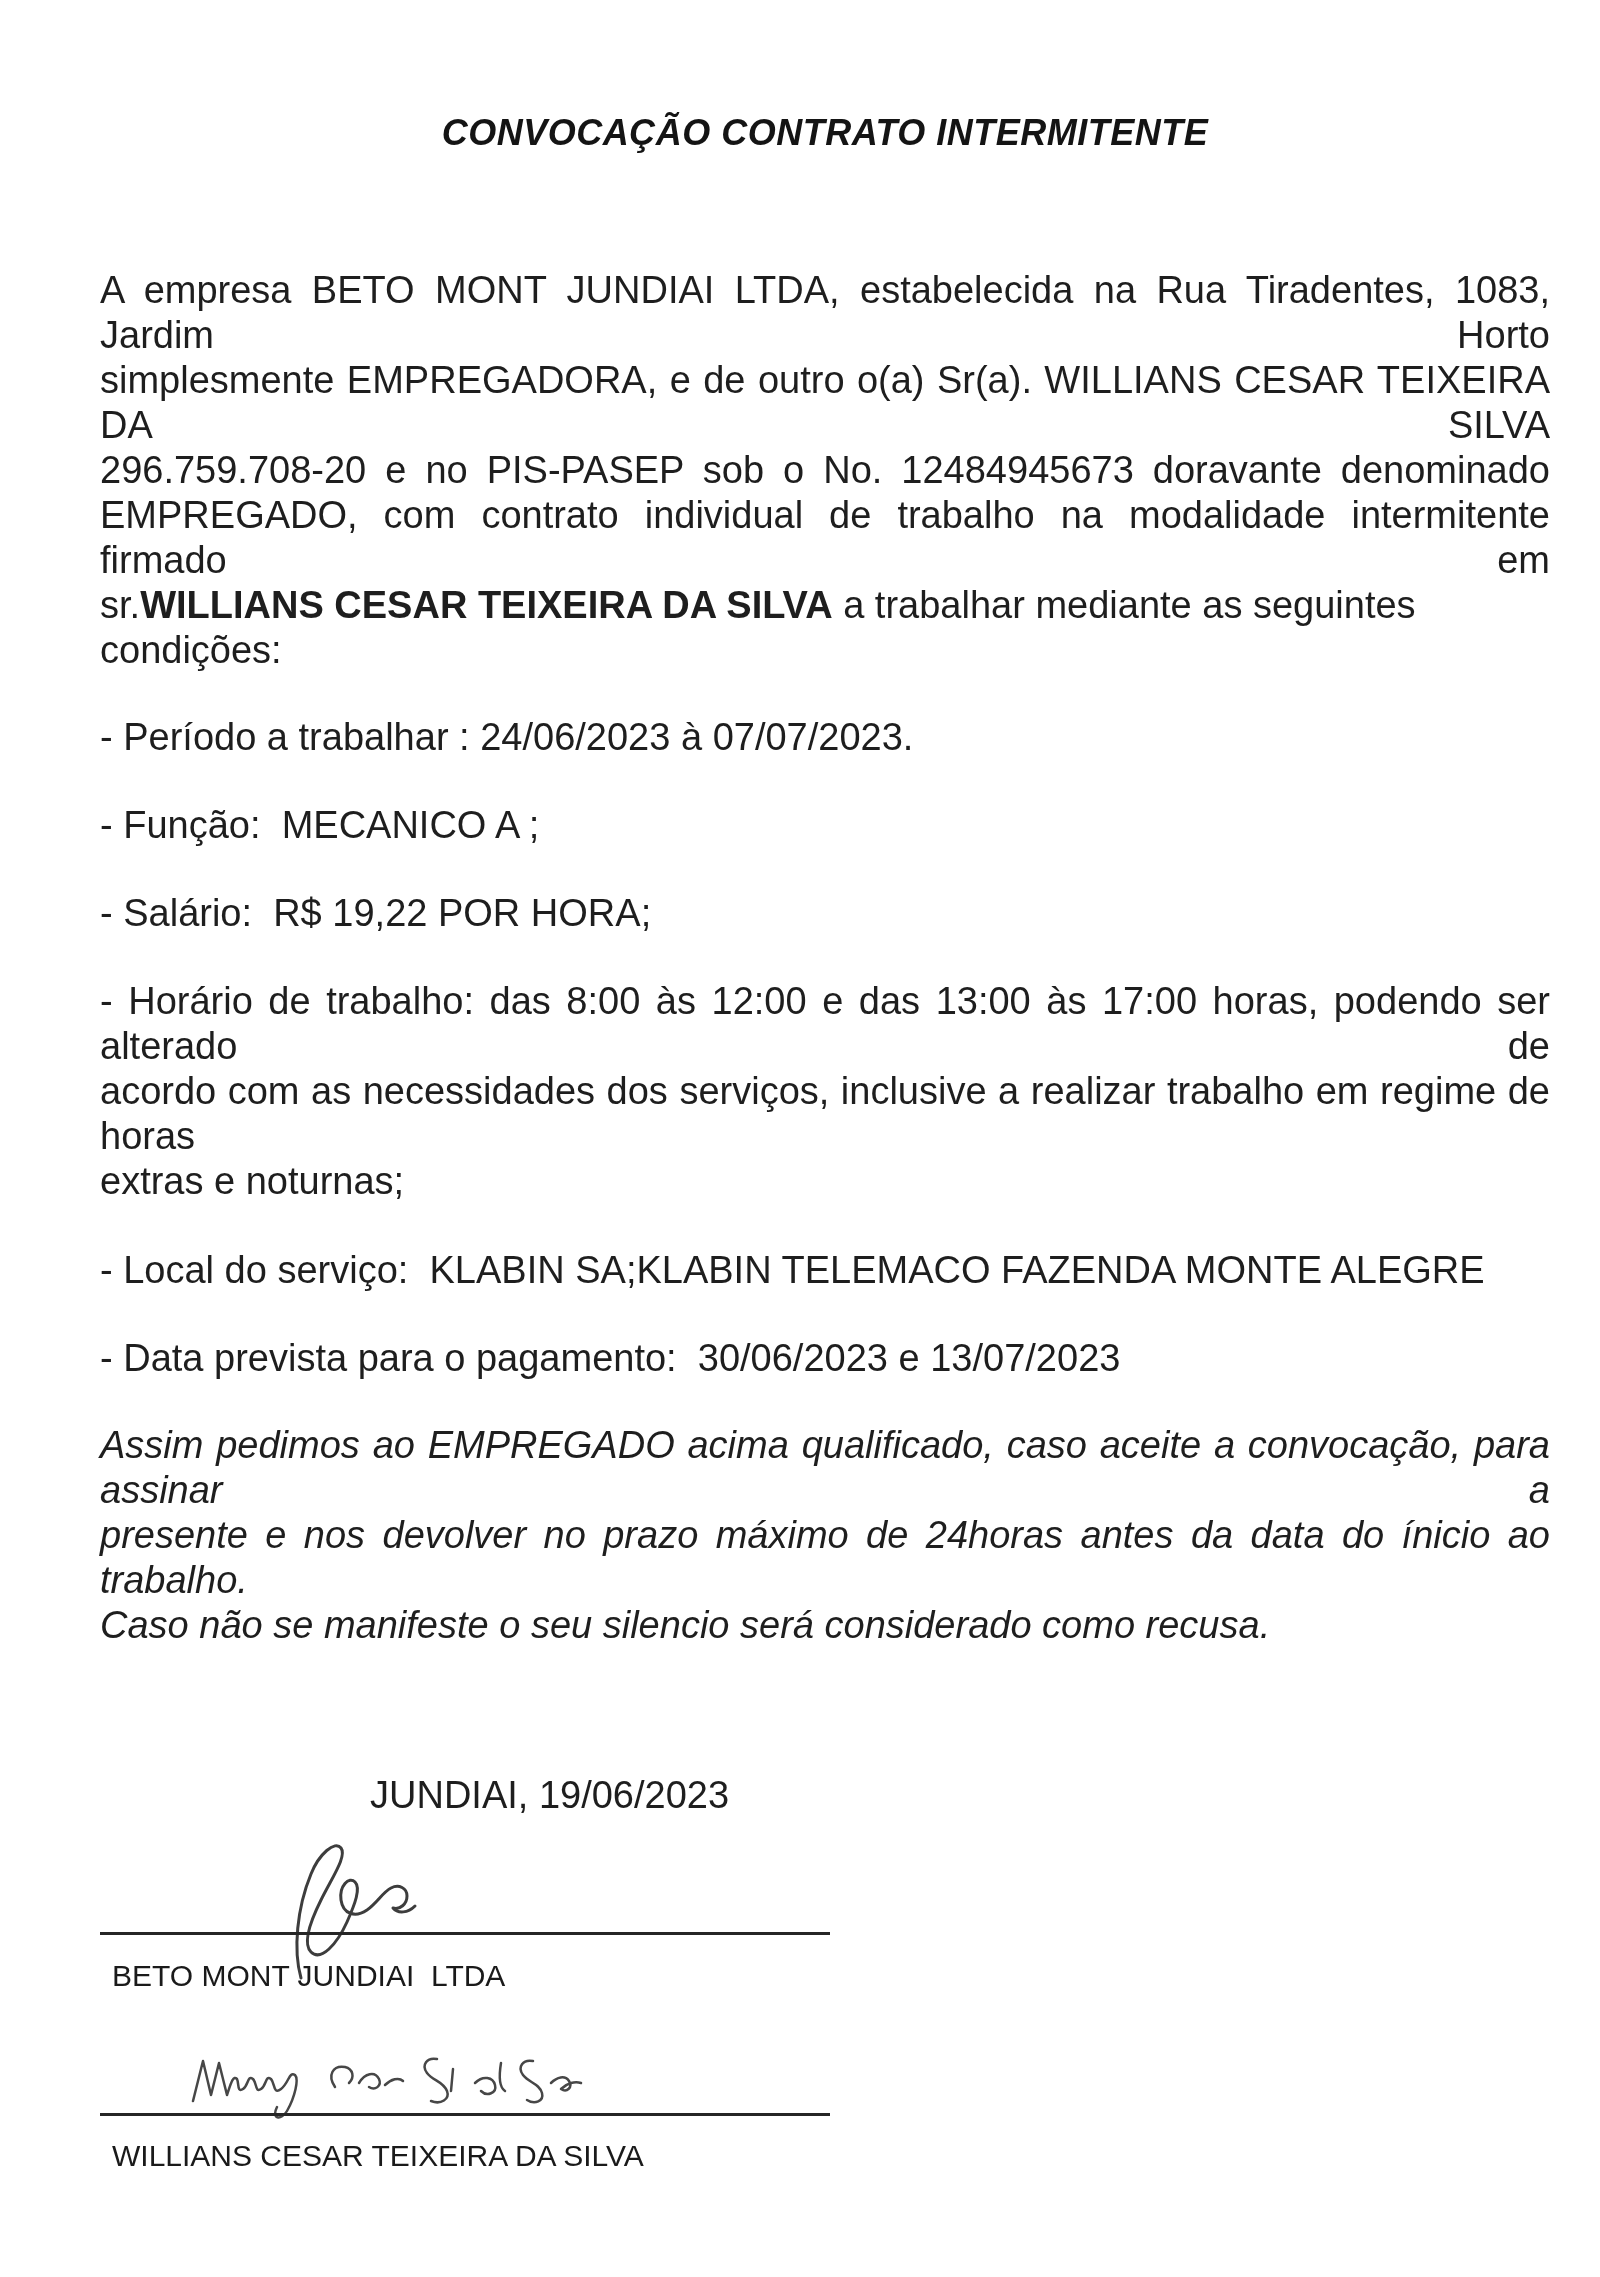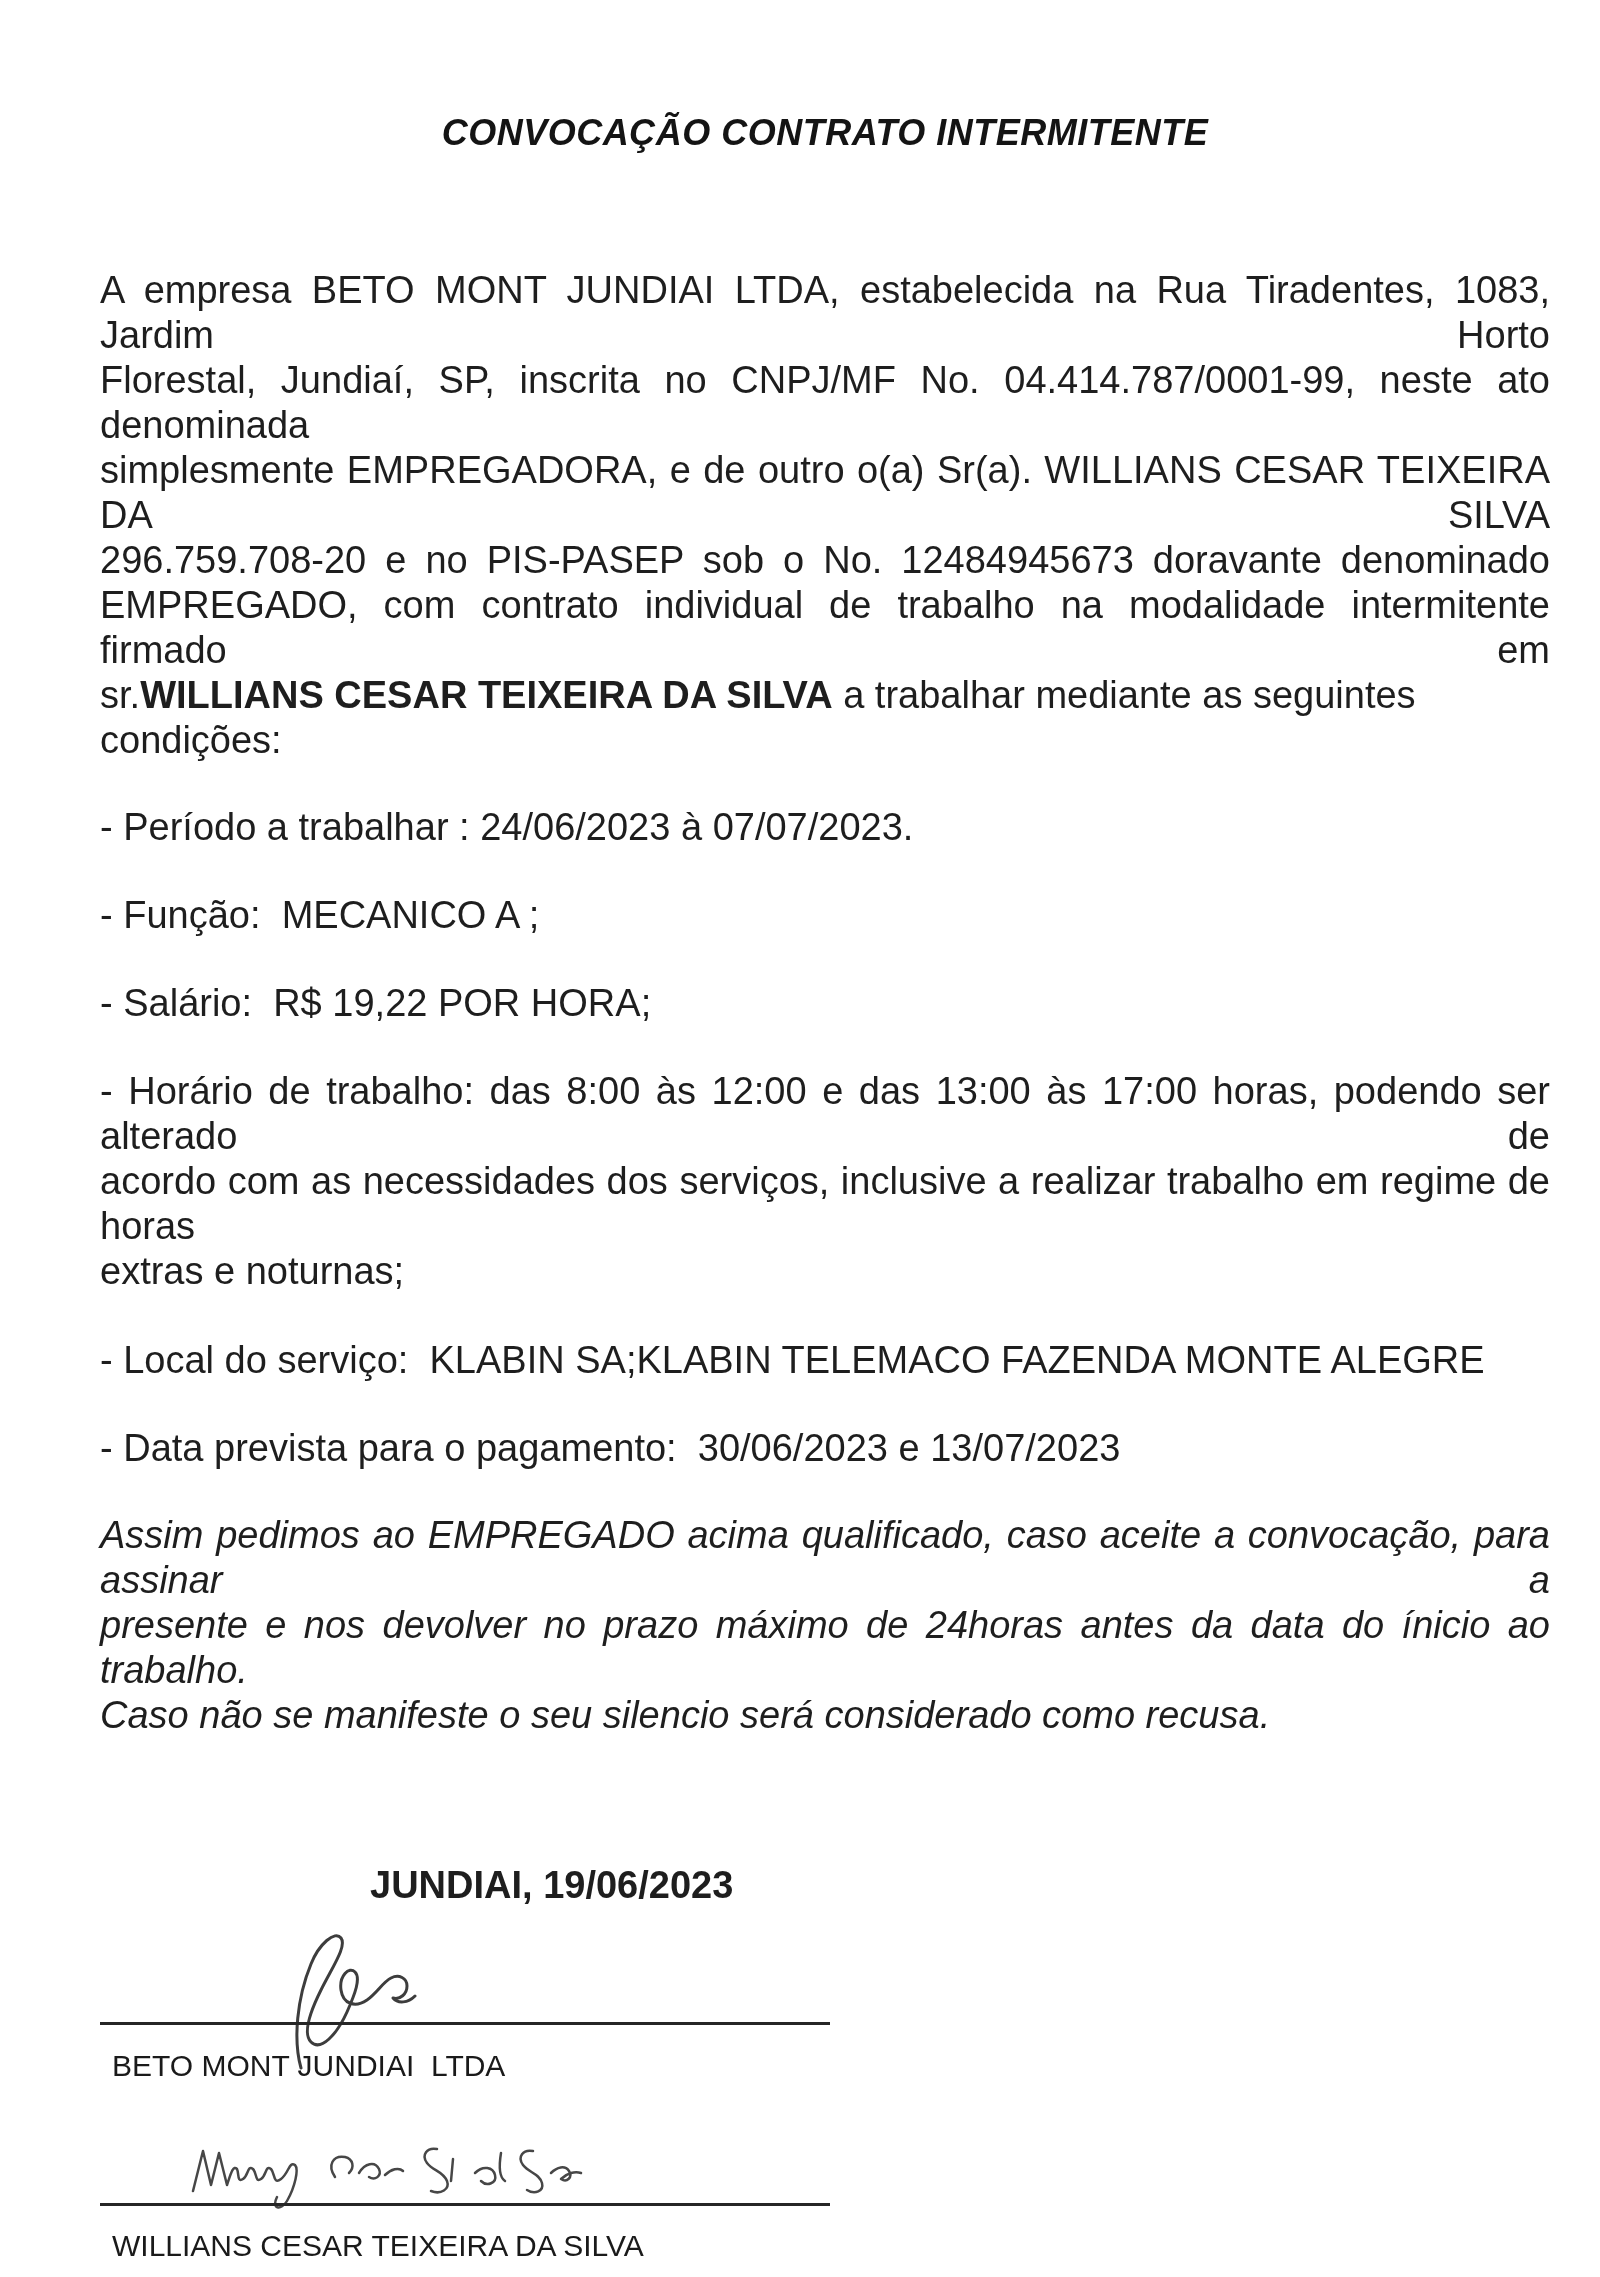--- a/index.html
+++ b/index.html
@@ -32,21 +32,21 @@
     font-weight:700;
     text-decoration:underline;
     text-decoration-thickness:3px;
     text-underline-offset:5px;
   }
   .cond{margin:43px 0 0 0;white-space:pre-wrap;}
   .cond.first{margin-top:42px;}
   .cond-multi{margin-top:43px;}
   .cond-multi .cl{white-space:normal;}
   .closing{margin-top:42px;font-style:italic;}
-  .citydate{margin:125px 0 0 270px;white-space:pre-wrap;font-weight:bold;}
+  .citydate{margin:125px 0 0 270px;white-space:pre-wrap;}
   .sigblock{position:relative;}
   .sig-svg{display:block;}
   .sig-svg.company{width:200px;height:150px;margin:18px 0 -54px 143px;}
   .sig-svg.employee{width:400px;height:90px;margin:41px 0 -16px 85px;}
   .sigline{
     width:730px;height:0;
     border-bottom:3px solid #262626;
     position:relative;z-index:2;
   }
   .siglabel{
@@ -61,21 +61,20 @@
 </head>
 <body>
 
 <div class="page">
   <div class="content">
 
     <h1 class="title">CONVOCAÇÃO CONTRATO INTERMITENTE</h1>
 
     <div class="bodytxt intro">
       <div class="jline"><span>A empresa BETO MONT JUNDIAI LTDA, estabelecida na Rua Tiradentes, 1083, Jardim Horto</span></div>
-      <div class="jline"><span>Florestal, Jundiaí, SP, inscrita no CNPJ/MF No. 04.414.787/0001-99, neste ato denominada</span></div>
       <div class="jline"><span>simplesmente EMPREGADORA, e de outro o(a) Sr(a). WILLIANS CESAR TEIXEIRA DA SILVA</span></div>
       <div class="jline"><span>296.759.708-20 e no PIS-PASEP sob o No. 12484945673 doravante denominado</span></div>
       <div class="jline"><span>EMPREGADO, com contrato individual de trabalho na modalidade intermitente firmado em</span></div>
       <div class="lline"><span>sr.</span><span class="b">WILLIANS CESAR TEIXEIRA DA SILVA</span><span> a trabalhar mediante as seguintes condições:</span></div>
     </div>
 
     <p class="bodytxt cond first">- Período a trabalhar : 24/06/2023 à 07/07/2023.</p>
     <p class="bodytxt cond">- Função:  MECANICO A ;</p>
     <p class="bodytxt cond">- Salário:  R$ 19,22 POR HORA;</p>
 

